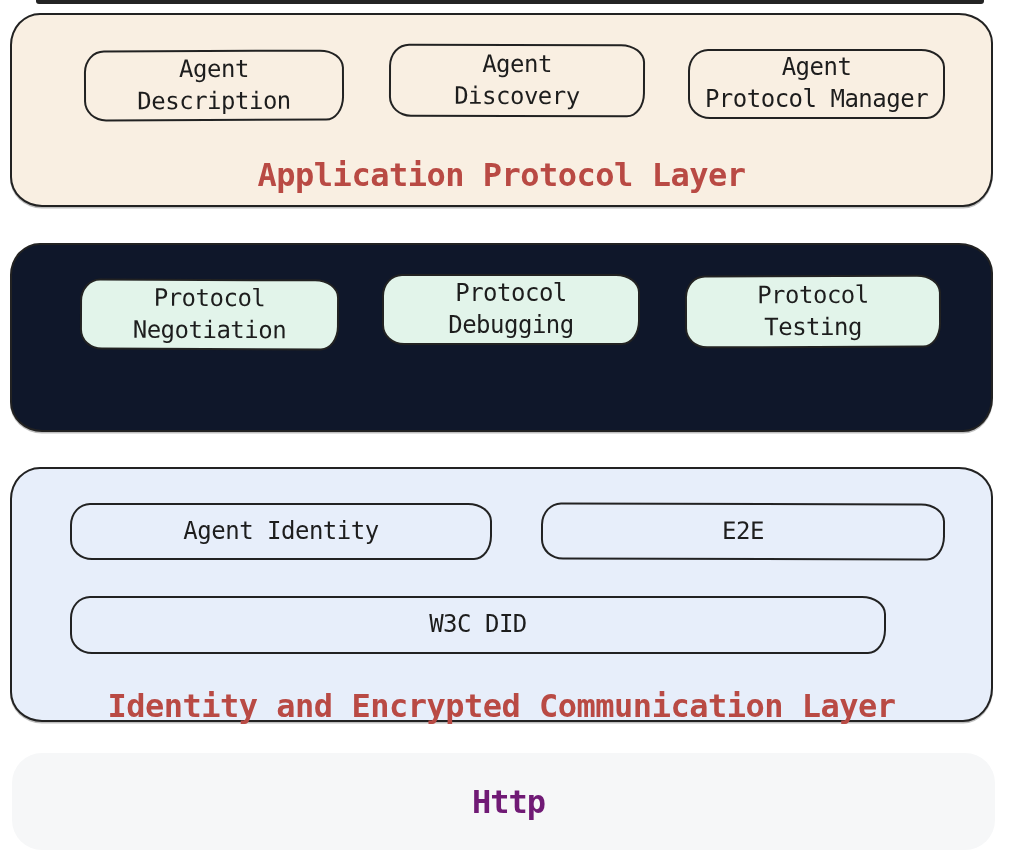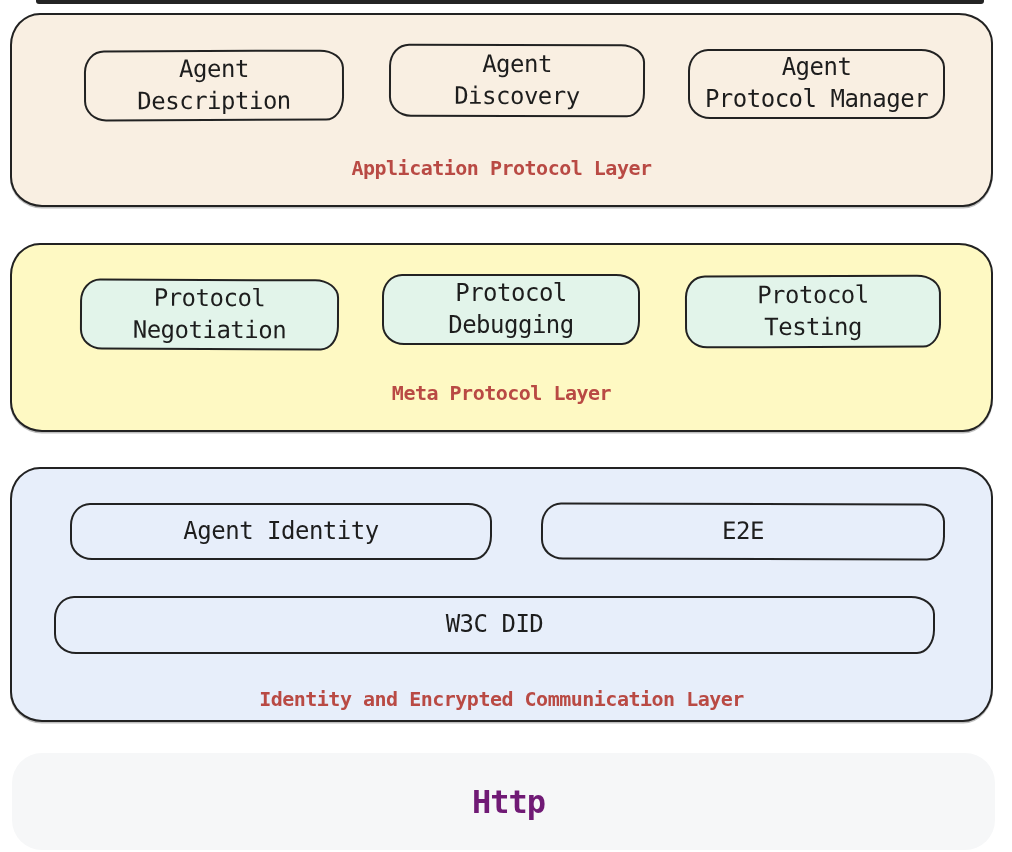--- a/index.html
+++ b/index.html
@@ -17,21 +17,21 @@
     background:#242424;border-radius:0 0 3px 3px;
   }
   .layer{
     position:absolute;left:10px;width:983px;
     border:2.5px solid #222222;
     border-radius:30px 34px 30px 32px / 32px 30px 34px 30px;
     box-shadow:0 1.5px 0 rgba(20,20,20,0.28);
     box-sizing:border-box;
   }
   .layer-app{top:13px;height:194px;background:#f9efe2;}
-  .layer-meta{top:243px;height:189px;background:#fef9c3;}
+  .layer-meta{top:243px;height:189px;background:#0f172a;}
   .layer-id{top:467px;height:255px;background:#e7eefa;}
   .node{
     position:absolute;
     border:2.3px solid #222222;
     border-radius:20px 24px 18px 22px / 22px 18px 24px 20px;
     background:inherit;
     display:flex;align-items:center;justify-content:center;
     text-align:center;
     box-sizing:border-box;
     background:transparent;
@@ -48,26 +48,26 @@
   .n00{left:72px;top:35px;width:260px;height:71px;transform:rotate(-0.2deg);}
   .n01{left:377px;top:29px;width:256px;height:73px;transform:rotate(0.15deg);}
   .n02{left:676px;top:34px;width:257px;height:70px;}
   
   .n10{left:68px;top:34px;width:259px;height:71px;transform:rotate(0.2deg);}
   .n11{left:370px;top:29px;width:258px;height:71px;}
   .n12{left:673px;top:30px;width:256px;height:73px;transform:rotate(-0.2deg);}
   
   .n20{left:58px;top:34px;width:422px;height:57px;}
   .n21{left:529px;top:34px;width:404px;height:57px;transform:rotate(0.15deg);}
-  .n22{left:42px;top:127px;width:881px;height:58px;}
+  .n22{left:58px;top:127px;width:816px;height:58px;}
   .layer-label{
     position:absolute;left:0;width:100%;
     text-align:center;
     color:#b94a44;
-    font-size:20px;font-weight:bold;
+    font-size:32px;font-weight:bold;
     letter-spacing:-0.5px;
   }
   .ll-app{top:141px;}
   .ll-meta{top:136px;}
   .ll-id{top:218px;}
   .base-strip{
     position:absolute;left:12px;top:753px;width:983px;height:97px;
     background:#f6f7f8;border-radius:30px;
     display:flex;align-items:center;justify-content:center;
   }
@@ -114,21 +114,20 @@
 Negotiation</span>
     </div>
     <div class="node n11">
       <span>Protocol
 Debugging</span>
     </div>
     <div class="node n12">
       <span>Protocol
 Testing</span>
     </div>
-    <div class="layer-label ll-meta">Meta Protocol Layer</div>
   </section>
 
   <section class="layer layer-id">
     <div class="node n20">
       <span>Agent Identity</span>
     </div>
     <div class="node n21">
       <span>E2E</span>
     </div>
     <div class="node n22">

